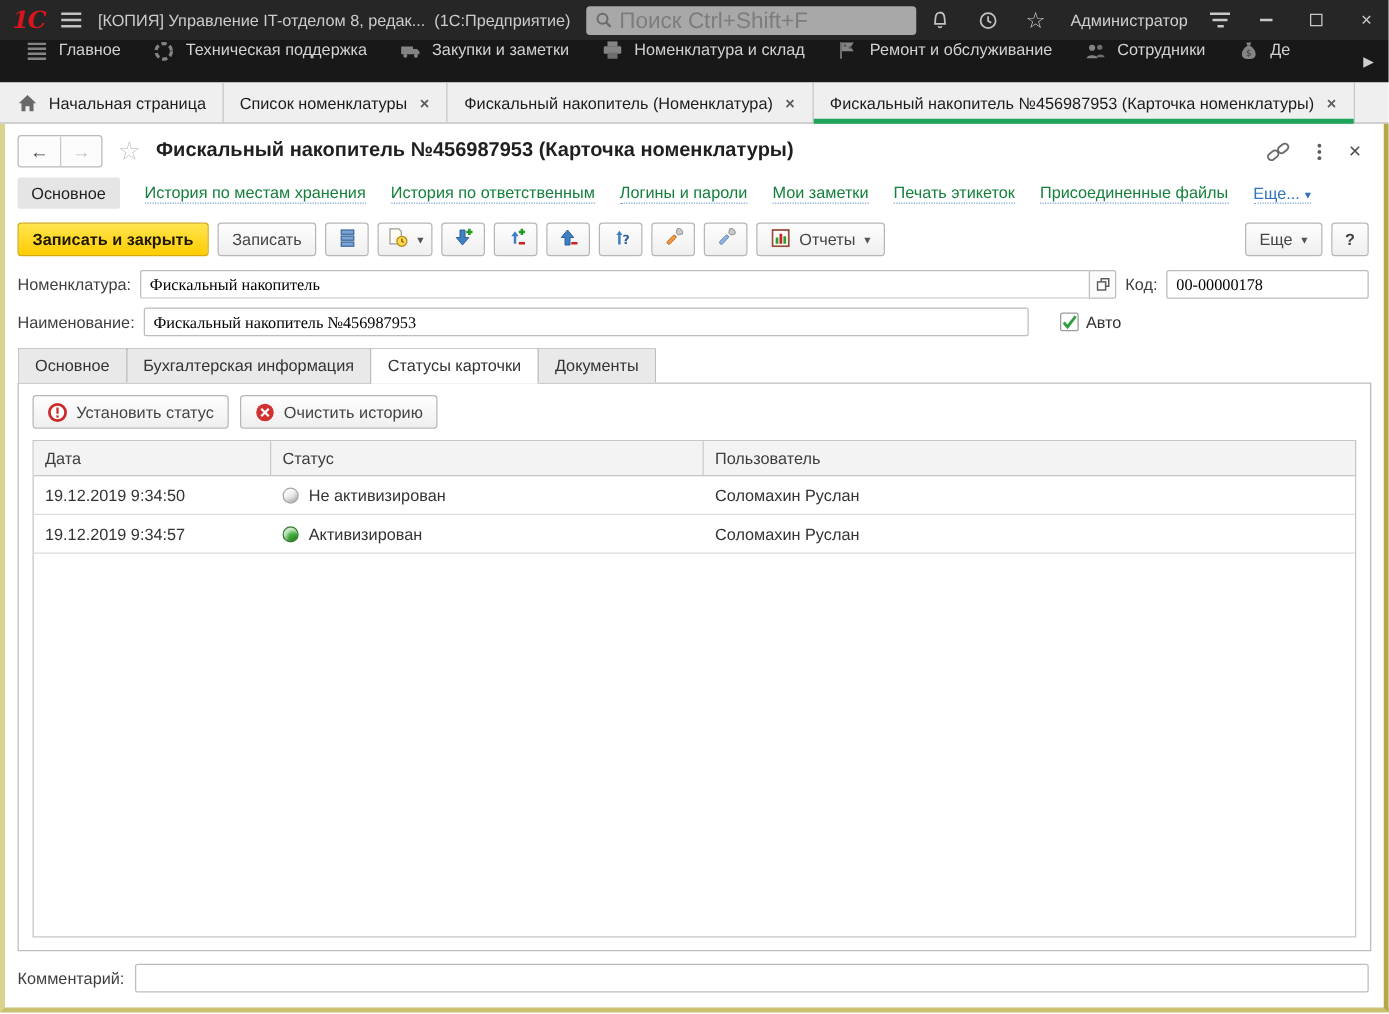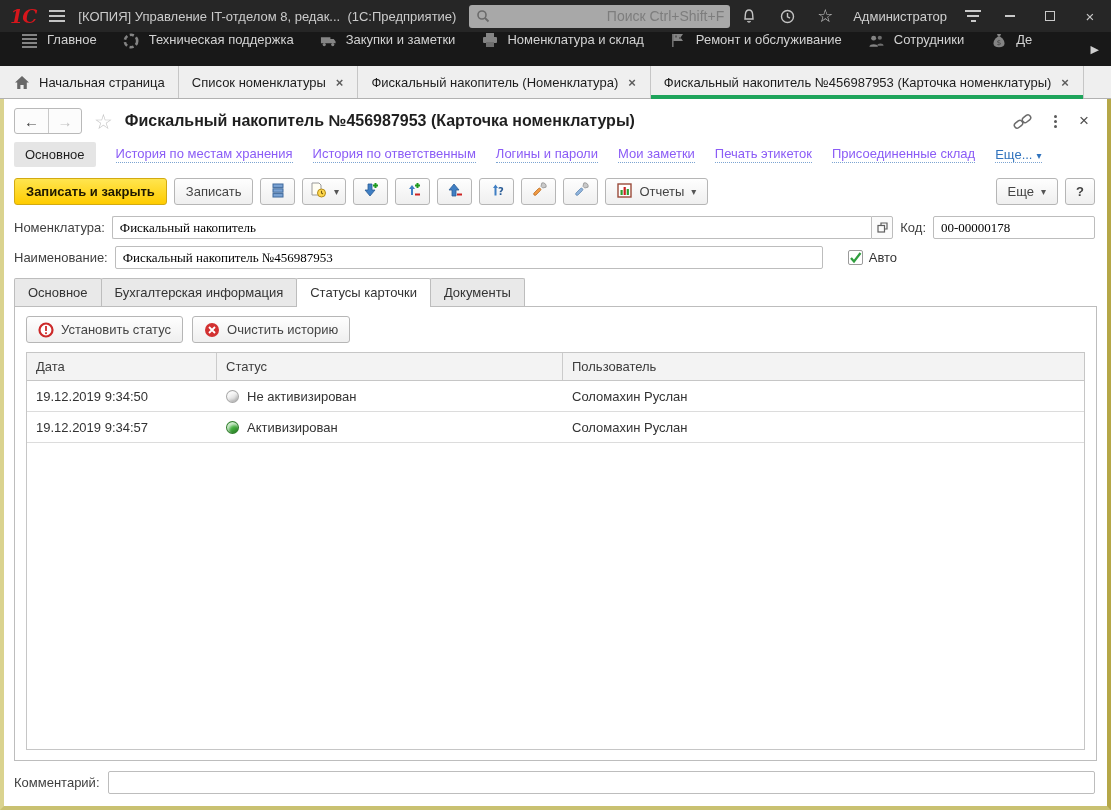--- a/index.html
+++ b/index.html
@@ -6,21 +6,21 @@
   html,body { width:1111px; height:811px; overflow:hidden; }
   body { font-family:"Liberation Sans", sans-serif; font-size:13px; background:#fff; color:#333; }
 
   
   .titlebar { height:18px; background:#262626; display:flex; align-items:center; padding:16px 10px; gap:9px; color:#c3c3c3; }
   .logo { color:#d6161c; font-weight:bold; font-style:italic; font-size:19px; letter-spacing:-1px; font-family:"DejaVu Serif", serif; }
   .hamb { display:inline-flex; flex-direction:column; gap:3px; cursor:pointer; padding:4px; }
   .hamb i { display:block; width:16px; height:2px; background:#c3c3c3; }
   .tb-title { white-space:nowrap; font-size:13px; color:#cbcbcb; }
   .search { width:300px; height:23px; background:#a8a8a8; border-radius:3px; display:flex; align-items:center; padding:0 6px; gap:5px; margin-left:4px; }
-  .search input { border:none; outline:none; background:transparent; flex:1; font-size:14px; color:#333; font-family:inherit;text-align:right; }
+  .search input { border:none; outline:none; background:transparent; flex:1; font-size:18px; color:#333; font-family:inherit; }
   .search input::placeholder { color:#7d7d7d; }
   .tb-right { margin-left:auto; display:flex; align-items:center; gap:18px; }
   .tb-ic { display:inline-flex; align-items:center; justify-content:center; width:20px; height:20px; cursor:pointer; }
   .star-glyph { font-size:18px; color:#c9c9c9; line-height:1; }
   .user-name { color:#cfcfcf; }
   .signal { display:inline-flex; flex-direction:column; align-items:center; gap:3px; }
   .signal i { display:block; height:2px; background:#c9c9c9; }
   .sig1{width:16px;} .sig2{width:12px;} .sig3{width:5px;}
   .win-btn { width:22px; height:20px; display:inline-flex; align-items:center; justify-content:center; color:#c9c9c9; font-size:15px; cursor:pointer; }
   .min-line { display:block; width:10px; height:2px; background:#c9c9c9; }
@@ -49,21 +49,21 @@
   .fav-star { font-size:21px; color:#c6c6c6; line-height:1; cursor:pointer; }
   .form-title { font-size:16px; font-weight:bold; color:#1f1f1f; white-space:nowrap; }
   .fh-right { margin-left:auto; display:flex; align-items:center; gap:20px; padding-right:6px; }
   .dots { display:inline-flex; flex-direction:column; gap:2px; cursor:pointer; padding:2px; }
   .dots i { width:3px; height:3px; border-radius:50%; background:#5a5a5a; }
   .fh-close { font-size:17px; color:#4f4f4f; cursor:pointer; }
 
   
   .nav-row { display:flex; align-items:center; gap:20px; padding:3px 12px 9px 10px; white-space:nowrap; }
   .nav-active { background:#e5e5e5; border-radius:2px; padding:5px 11px; color:#1e1e1e; cursor:pointer; }
-  .nav-link { color:#8b5cf6; text-decoration:none; border-bottom:1px dotted #7ba4d2; padding-bottom:1px; cursor:pointer; }
+  .nav-link { color:#15803d; text-decoration:none; border-bottom:1px dotted #7ba4d2; padding-bottom:1px; cursor:pointer; }
   .nav-more { color:#3173bd; cursor:pointer; border-bottom:1px dotted #7ba4d2; }
   .blue-caret { color:#3173bd; font-size:10px; margin-left:4px; }
 
   
   .toolbar { display:flex; align-items:center; gap:7px; padding:2px 12px 8px 10px; }
   .btn { border:1px solid #b6b6b6; border-radius:3px; background:linear-gradient(#fefefe,#efefef); height:27px; display:inline-flex; align-items:center; gap:7px; padding:0 11px; color:#444; cursor:pointer; font-size:13px; white-space:nowrap; }
   .btn-primary { background:linear-gradient(#ffe54f,#fc0); border-color:#d2aa12; font-weight:bold; color:#1e1800; }
   .btn-icon { padding:0; width:35px; justify-content:center; }
   .btn-caret { font-size:10px; color:#555; }
   .tb-spacer { flex:1; }
@@ -283,21 +283,21 @@
     </div>
   </div>
 
   <div class="nav-row">
     <span class="nav-active">Основное</span>
     <span class="nav-link">История по местам хранения</span>
     <span class="nav-link">История по ответственным</span>
     <span class="nav-link">Логины и пароли</span>
     <span class="nav-link">Мои заметки</span>
     <span class="nav-link">Печать этикеток</span>
-    <span class="nav-link">Присоединенные склад</span>
+    <span class="nav-link">Присоединенные файлы</span>
     <span class="nav-more"><span>Еще...</span><span class="blue-caret">▾</span></span>
   </div>
 
   <div class="toolbar">
     <button class="btn btn-primary">Записать и закрыть</button>
     <button class="btn">Записать</button>
     <button class="btn btn-icon">
       <span><svg width="12" height="15" viewBox="0 0 12 15">
             <g fill="#7ba3d4" stroke="#3e699c" stroke-width="1">
               <rect x="1" y="1" width="10" height="3.4"></rect>

